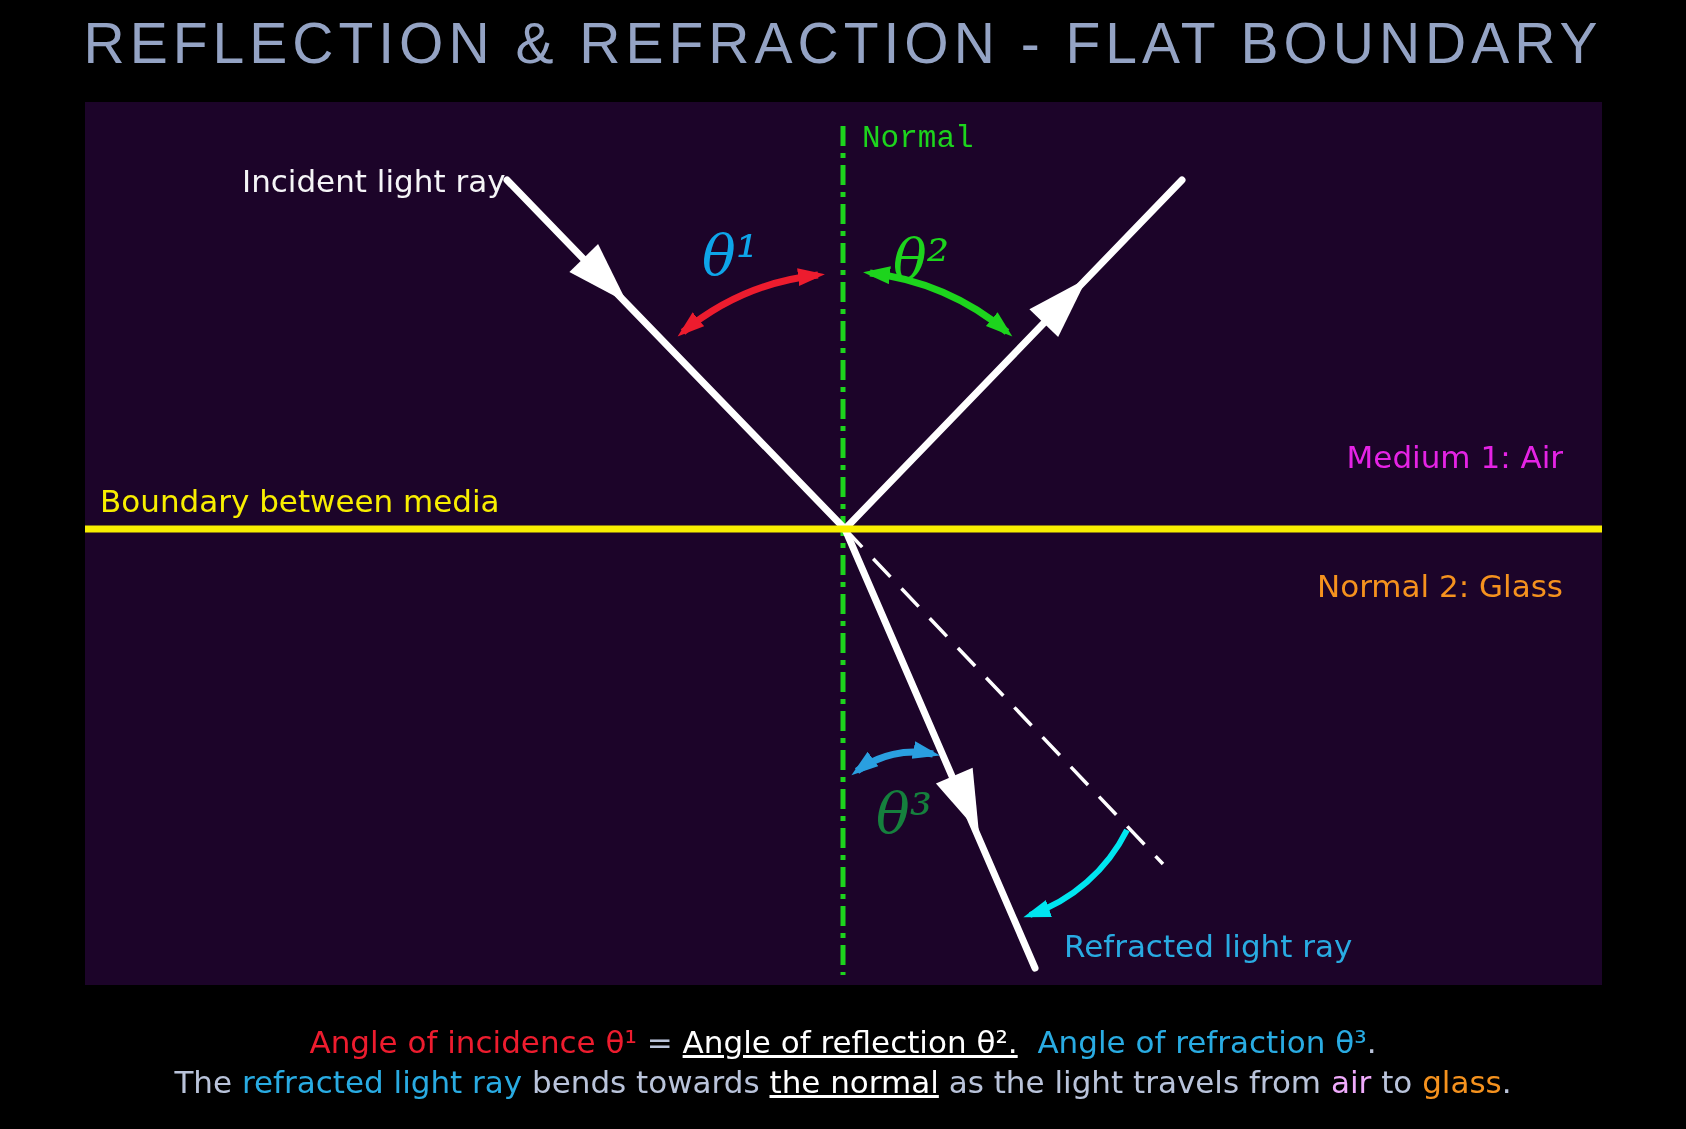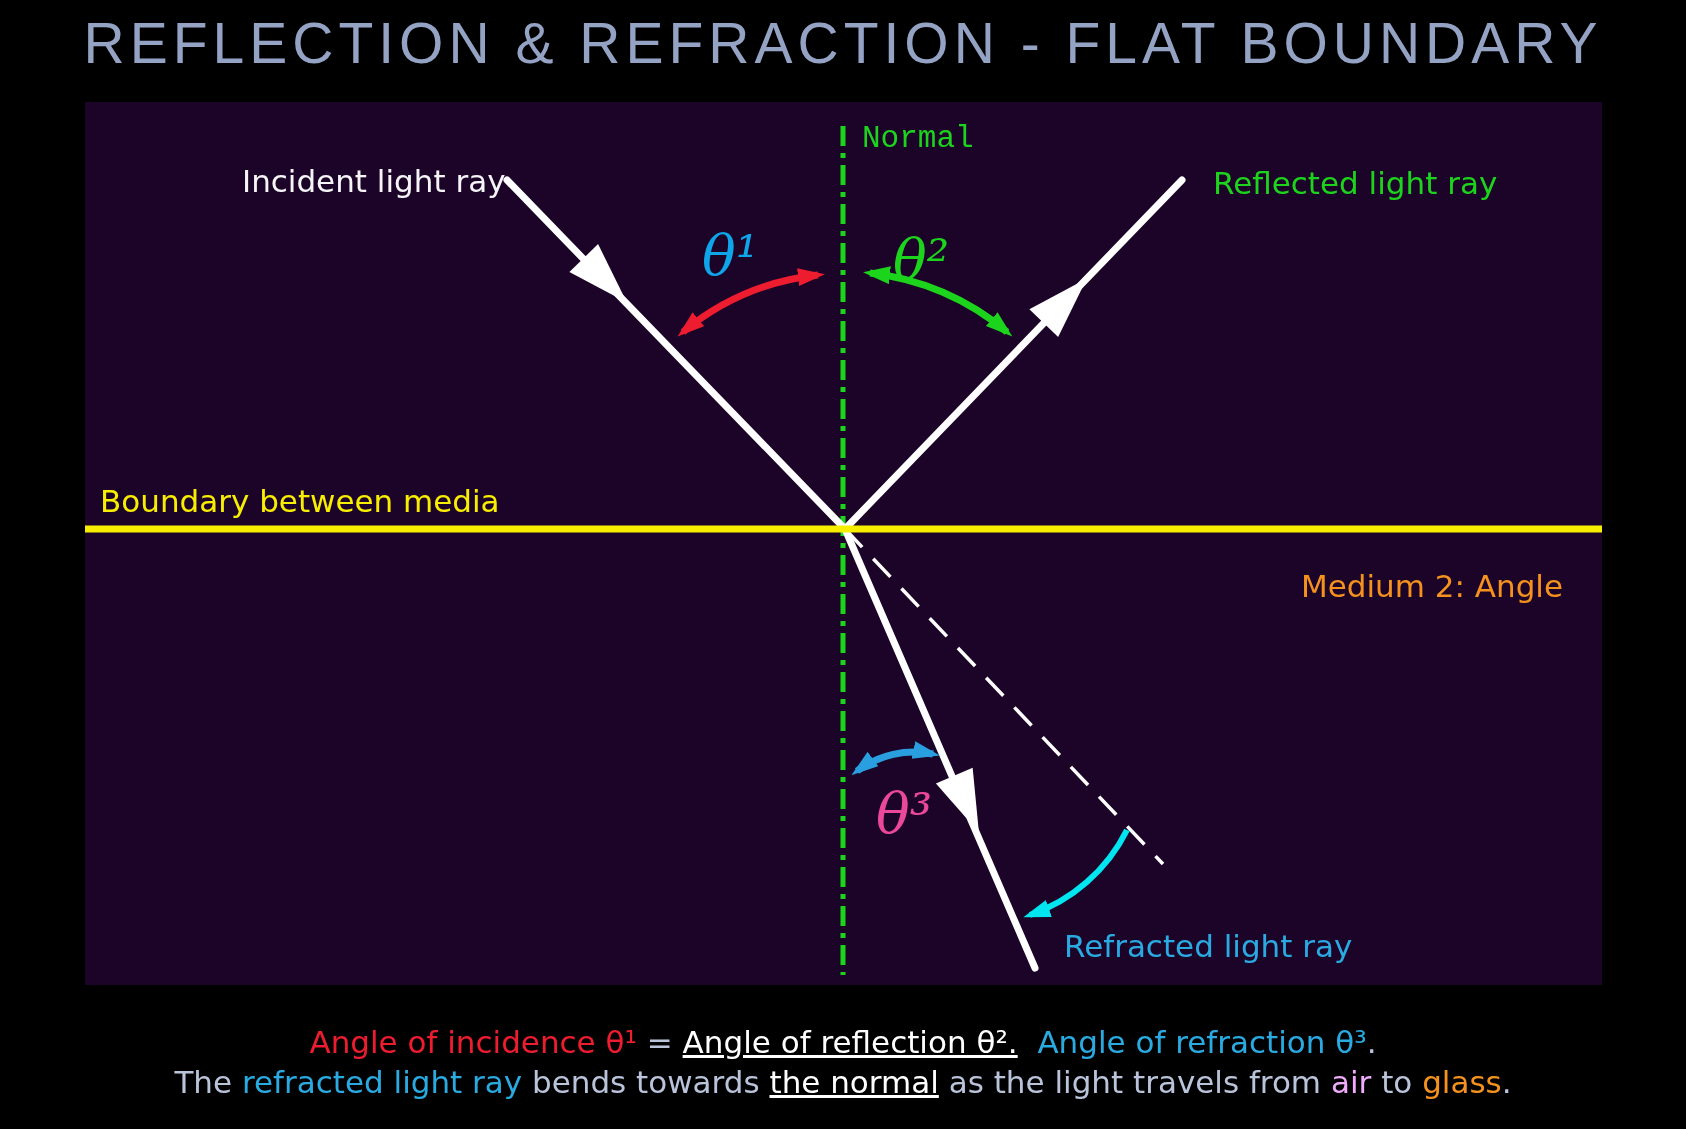--- a/index.html
+++ b/index.html
@@ -26,21 +26,21 @@
   .lbl-yellow{color:#f8ee00;}
   .lbl-magenta{color:#e523e5;}
   .lbl-orange{color:#f5921e;}
   .lbl-blue{color:#29abe2;}
   .theta{
     position:absolute;font-family:"DejaVu Serif","Liberation Serif",serif;
     font-style:italic;font-size:56px;line-height:60px;white-space:nowrap;
   }
   .theta-red{color:#0ea5e9;}
   .theta-green{color:#1dd41d;}
-  .theta-blue{color:#ec4899;}
+  .theta-blue{color:#15803d;}
   .footer-line{
     position:absolute;left:0;width:100%;text-align:center;
     font-size:31px;line-height:40px;white-space:nowrap;
   }
   .footer-line span{white-space:pre;}
   .fl1{top:1022px;}
   .fl2{top:1062px;}
   .c-red{color:#ed1c2e;}
   .c-green{color:#ffffff;text-decoration:underline;}
   .c-blue{color:#29abe2;}
@@ -89,23 +89,23 @@
 
       <path d="M 598 230 A 255 255 0 0 1 733 173" fill="none" stroke="#ed1c2e" stroke-width="7" marker-start="url(#arrRed)" marker-end="url(#arrRed)"></path>
       <path d="M 785 171 A 255 255 0 0 1 922 230" fill="none" stroke="#1dd41d" stroke-width="7" marker-start="url(#arrGreen)" marker-end="url(#arrGreen)"></path>
       <path d="M 772 669 A 95 95 0 0 1 848 652" fill="none" stroke="#2a9fe0" stroke-width="7" marker-start="url(#arrBlue)" marker-end="url(#arrBlue)"></path>
       <path d="M 1042 728 A 170 170 0 0 1 945 813" fill="none" stroke="#00e6f0" stroke-width="6" marker-end="url(#arrCyan)"></path>
     </svg>
   </div>
 
   <div class="lbl lbl-green" style="left:862px;top:119px;font-family:Liberation Mono, monospace;">Normal</div>
   <div class="lbl lbl-white" style="left:242px;top:161px;">Incident light ray</div>
-  <div class="lbl lbl-green" style="left:1213px;top:163px;">Reflected light ray</div>
   <div class="lbl lbl-yellow" style="left:100px;top:481px;">Boundary between media</div>
-  <div class="lbl lbl-orange" style="right:123px;top:566px;">Medium 2: Angle</div>
+  <div class="lbl lbl-magenta" style="right:123px;top:437px;">Medium 1: Air</div>
+  <div class="lbl lbl-orange" style="right:123px;top:566px;">Normal 2: Glass</div>
   <div class="lbl lbl-blue" style="left:1064px;top:926px;">Refracted light ray</div>
 
   <div class="theta theta-red" style="left:702px;top:226px;">θ¹</div>
   <div class="theta theta-green" style="left:893px;top:230px;">θ²</div>
   <div class="theta theta-blue" style="left:876px;top:784px;">θ³</div>
 
   <div class="footer-line fl1">
     <span class="c-red">Angle of incidence θ¹</span><span class="c-gray"> = </span><span class="c-green">Angle of reflection θ².</span><span class="c-gray">  </span><span class="c-blue">Angle of refraction θ³</span><span class="c-gray">.</span>
   </div>
   <div class="footer-line fl2">

